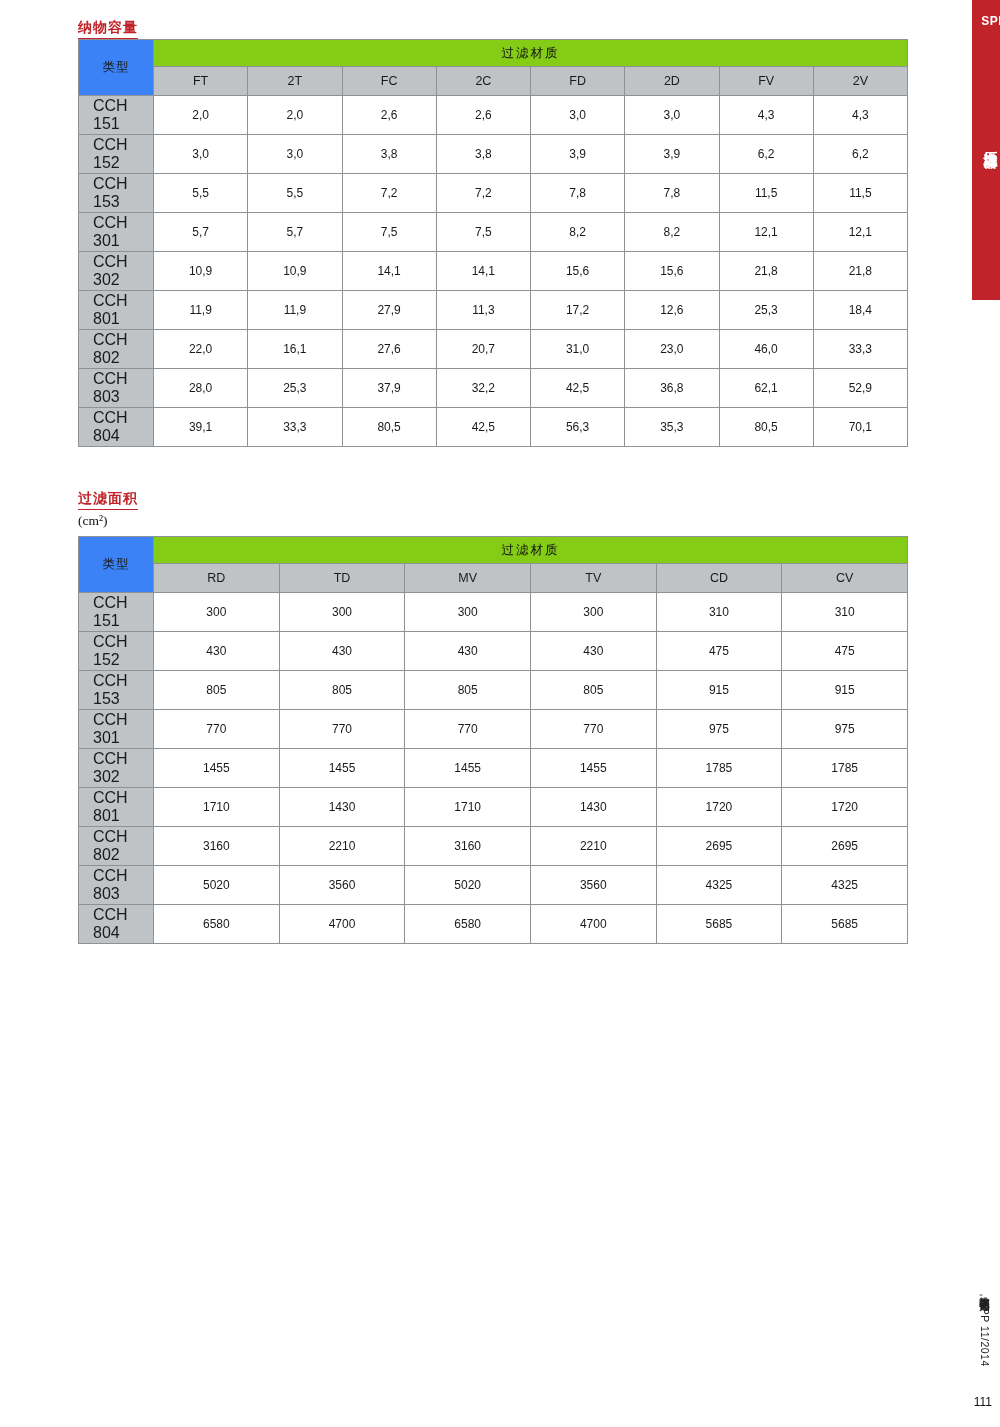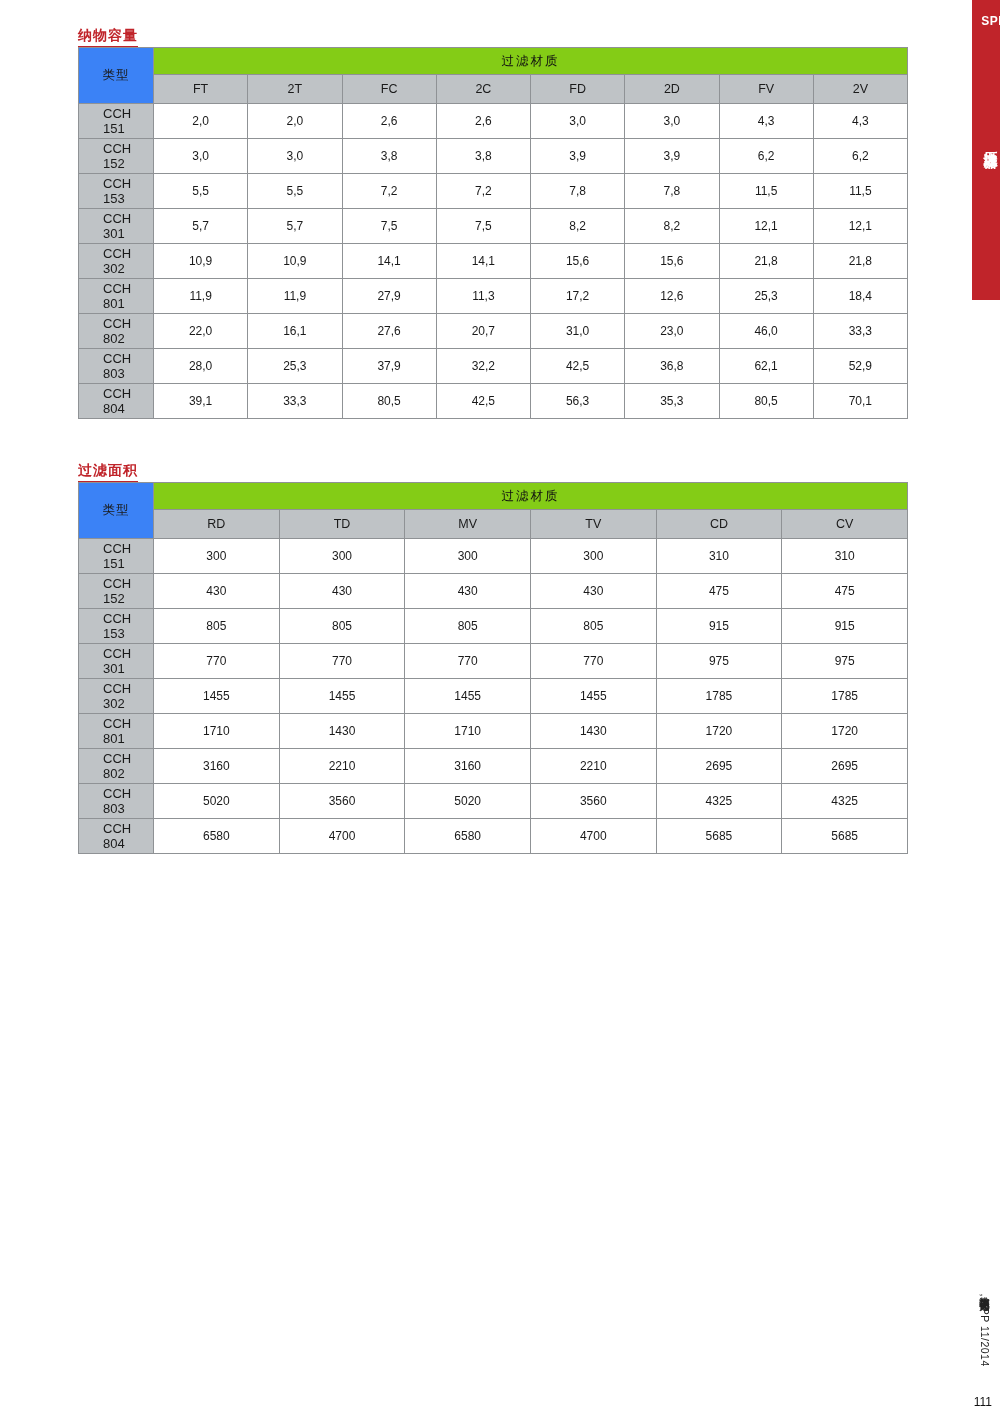--- a/index.html
+++ b/index.html
@@ -65,21 +65,21 @@
     right: 8px;
     bottom: 18px;
     font-size: 12px;
     color: #111;
   }
 
   
   .content {
     position: absolute;
     left: 78px;
-    top: 26px;
+    top: 18px;
     width: 830px;
   }
 
   .section-title {
     color: #c0242a;
     font-size: 14px;
     font-weight: bold;
     letter-spacing: 1px;
     border-bottom: 1px solid #c0242a;
     display: inline-block;
@@ -122,22 +122,22 @@
   }
   table.data th.col-head {
     background: #bfc3c6;
     height: 26px;
     font-weight: normal;
     font-size: 12.5px;
   }
   table.data td.rowhead {
     background: #bfc3c6;
     text-align: left;
-    padding-left: 24px;
-    font-size: 13px;
+    padding-left: 14px;
+    font-size: 16px;
     height: 32px;
   }
   table.data td.val {
     background: #ffffff;
     height: 32px;
   }
 
   .spacer { height: 42px; }
 </style>
 </head>
@@ -271,20 +271,21 @@
           <td class="val">70,1</td>
         </tr>
       </tbody>
     </table>
   </div>
 
   <div class="spacer"></div>
 
   <div>
     <div class="section-title">过滤面积</div>
+    <div class="section-sub">(cm²)</div>
 
     <table class="data">
       <thead>
         <tr>
           <th class="type-head" rowspan="2">类型</th>
           <th class="group" colspan="6">过滤材质</th>
         </tr>
         <tr>
           <th class="col-head">RD</th>
           <th class="col-head">TD</th>

